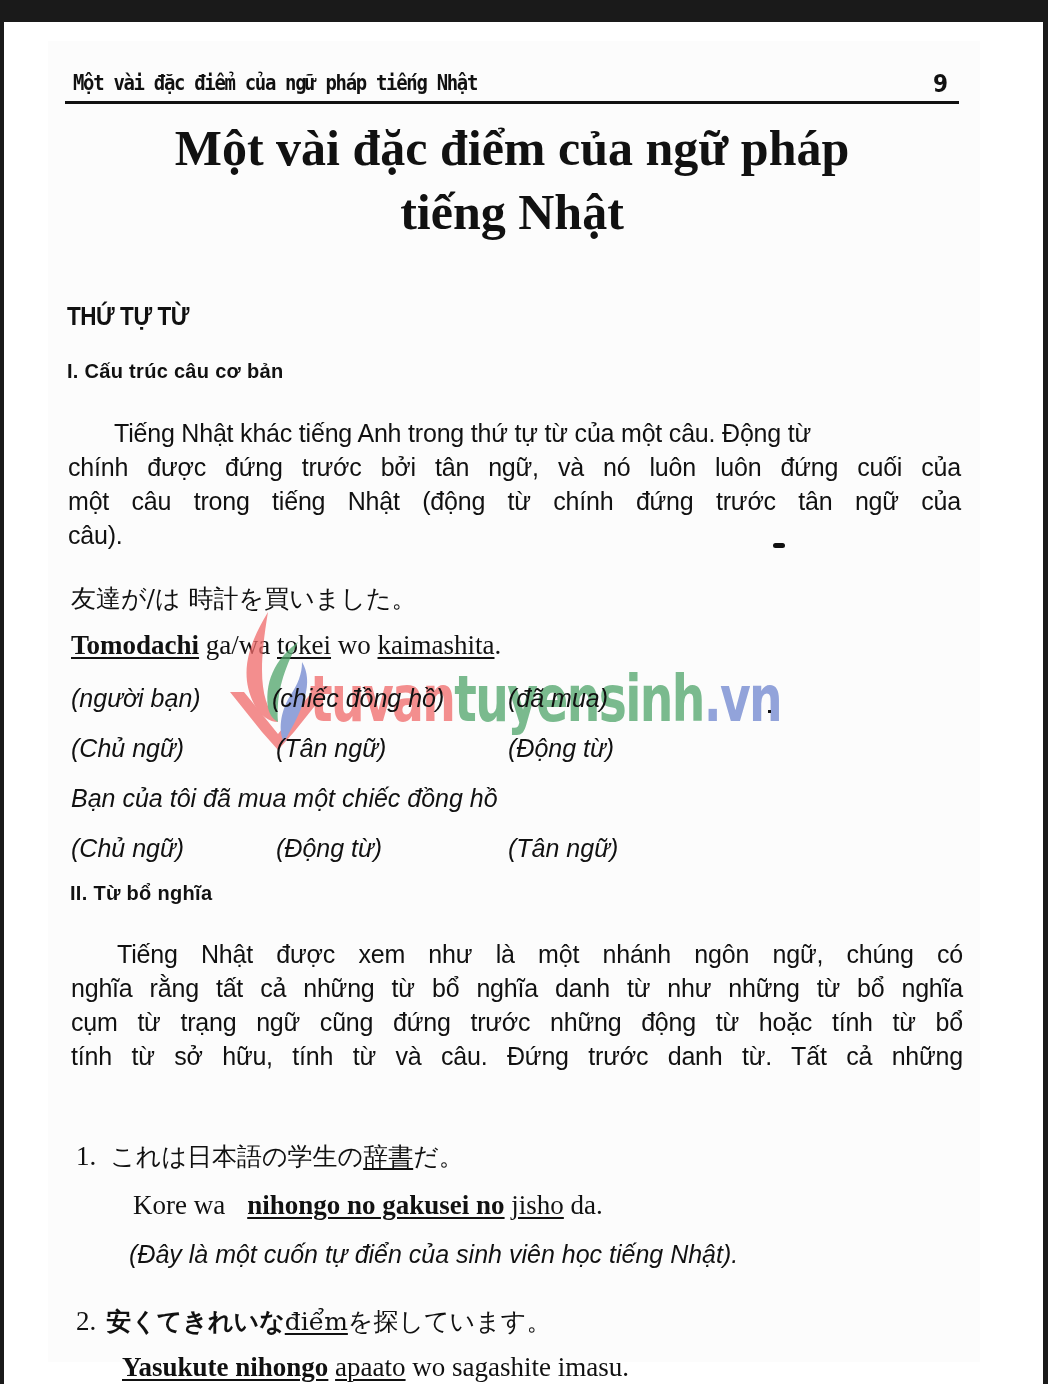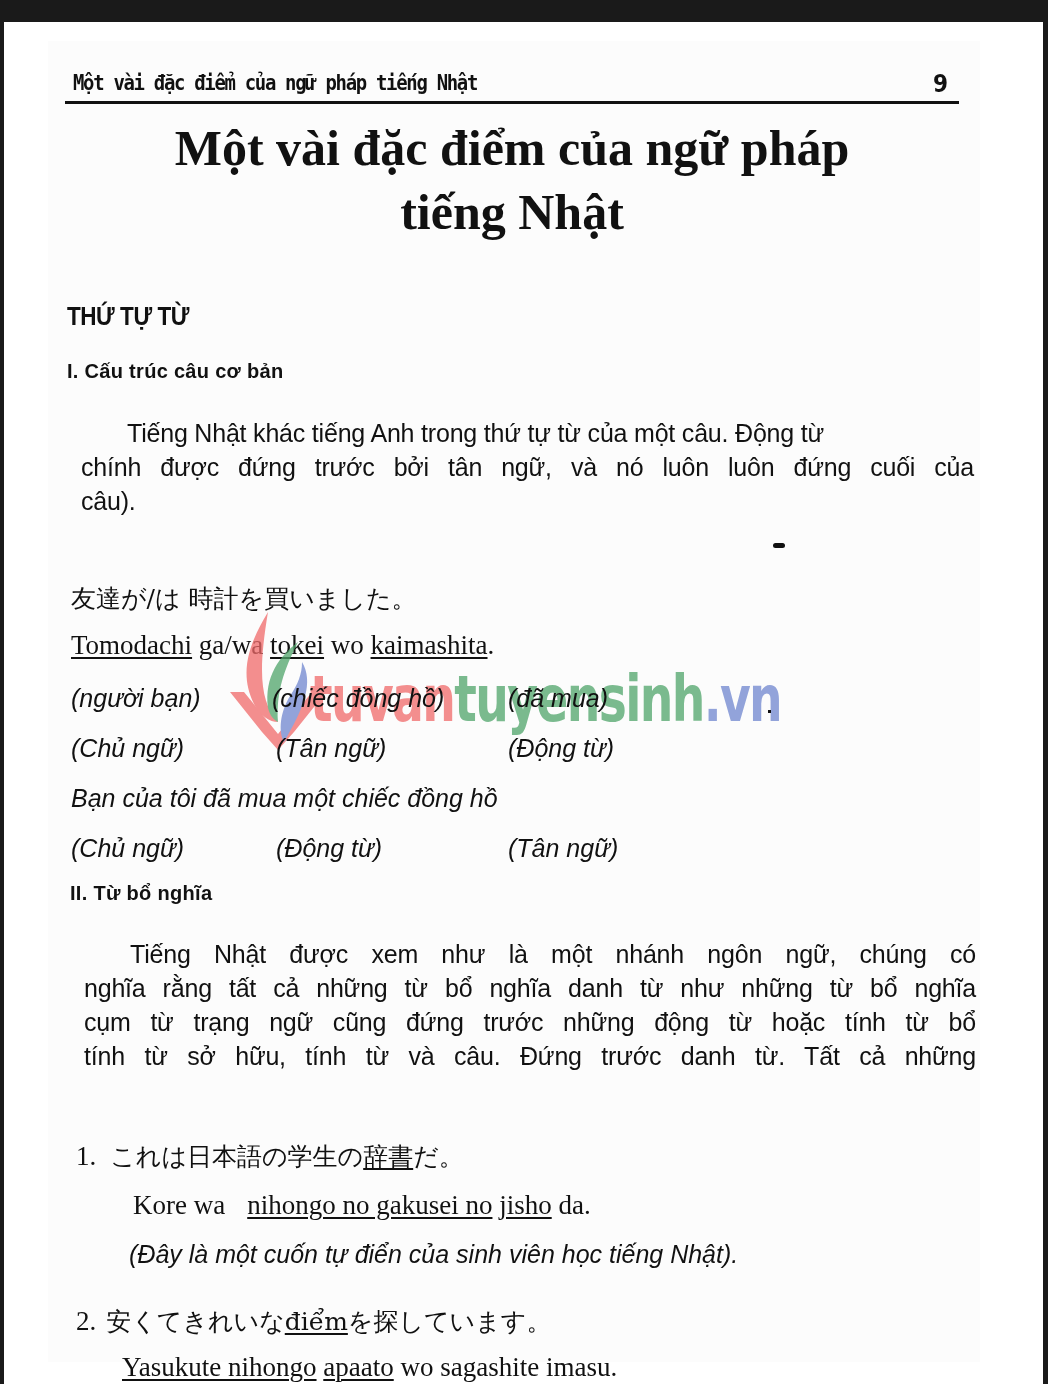--- a/index.html
+++ b/index.html
@@ -25,27 +25,27 @@
   .head-rule { left:65px; top:101px; width:894px; height:3px; background:#111; }
   .title {
     left:60px; width:904px; text-align:center; top:116px;
     font-family:"Liberation Serif", serif; font-weight:bold; font-size:50px; line-height:64px;
     white-space:normal;
   }
   .kicker { left:67px; top:302px; font-weight:bold; font-size:25px; letter-spacing:-0.5px; transform:scaleX(0.9); transform-origin:left top; }
   .h2 { font-weight:bold; font-size:20px; letter-spacing:0.3px; }
   .para {
     left:68px; width:893px; font-size:25px; line-height:34px; white-space:normal;
-    text-align:justify; letter-spacing:-0.2px;margin-left:13px;
+    text-align:justify; letter-spacing:-0.2px;
   }
   .para .indent { display:inline-block; width:46px; }
   .jp { font-family:"DejaVu Serif", serif; font-size:25px; }
   .rom { font-family:"Liberation Serif", serif; font-size:27px; }
   .u { text-decoration:underline; text-decoration-thickness:2px; text-underline-offset:3px; }
-  .b { font-weight:normal; }
+  .b { font-weight:bold; }
   .it { font-style:italic; font-size:25px; }
   .speck { position:absolute; background:#111; }
   .watermark { position:absolute; left:220px; top:612px; width:540px; height:150px; opacity:0.75; }
   .wm-text { position:absolute; left:90px; top:50px; font-family:"DejaVu Sans Condensed","DejaVu Sans", sans-serif; font-weight:bold; font-size:64px; letter-spacing:-2px; transform:scaleX(0.82); transform-origin:left top; }
 </style>
 </head>
 <body>
 
 <div class="page"></div>
 <div class="scan"></div>
@@ -59,20 +59,21 @@
   <div>tiếng Nhật</div>
 </div>
 
 <div class="abs kicker">THỨ TỰ TỪ</div>
 
 <div class="abs h2" style="left:67px; top:360px;">I. Cấu trúc câu cơ bản</div>
 
 <div class="abs para" style="top:416px;">
   <div><span class="indent"></span><span>Tiếng Nhật khác tiếng Anh trong thứ tự từ của một câu. Động từ</span></div>
   <div style="text-align-last:justify;">chính được đứng trước bởi tân ngữ, và nó luôn luôn đứng cuối của</div>
+  <div style="text-align-last:justify;">một câu trong tiếng Nhật (động từ chính đứng trước tân ngữ của</div>
   <div>câu).</div>
 </div>
 
 <div class="speck" style="left:773px; top:543px; width:12px; height:5px; border-radius:3px;"></div>
 
 <div class="abs jp" style="left:71px; top:582px;">友達が/は 時計を買いました。</div>
 
 <div class="abs rom" style="left:71px; top:630px;">
   <span class="u b">Tomodachi</span>
   <span>ga/wa</span>

